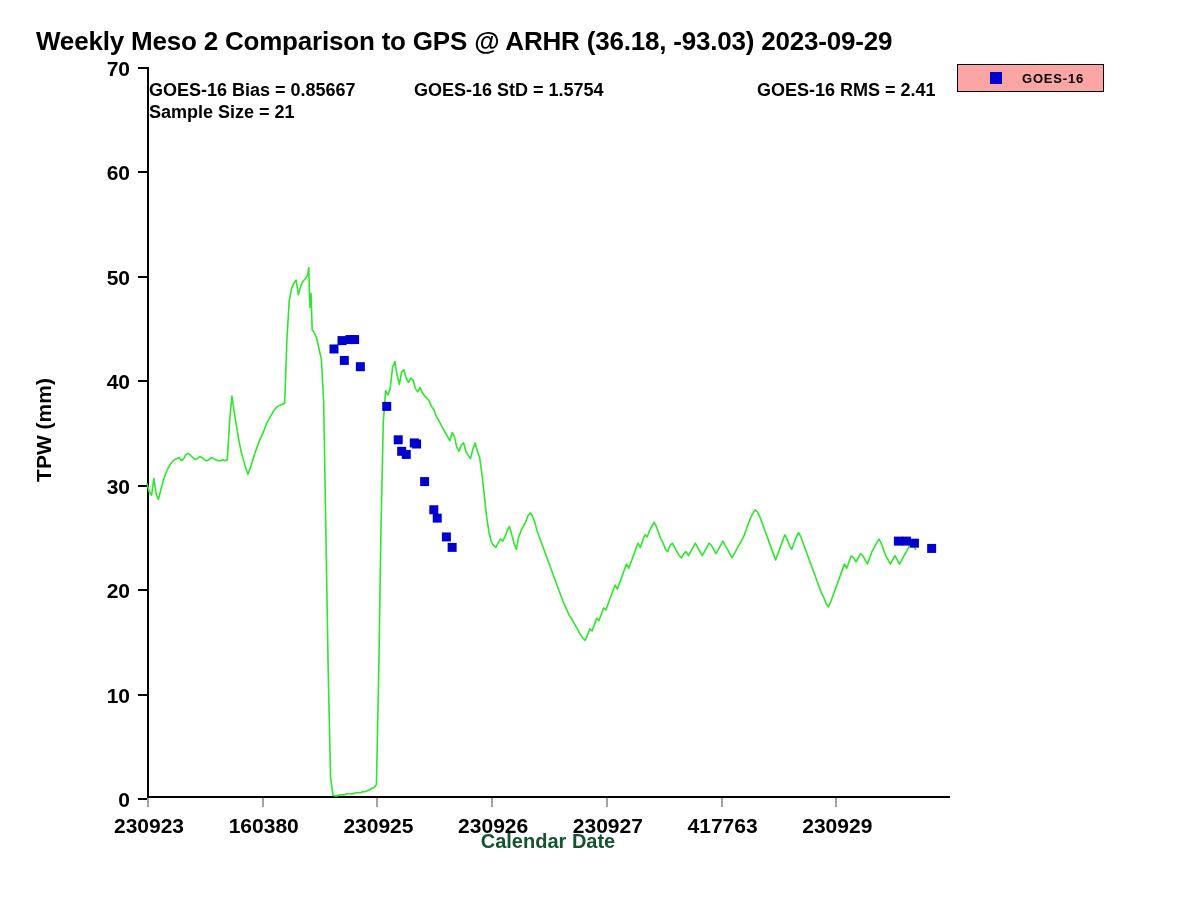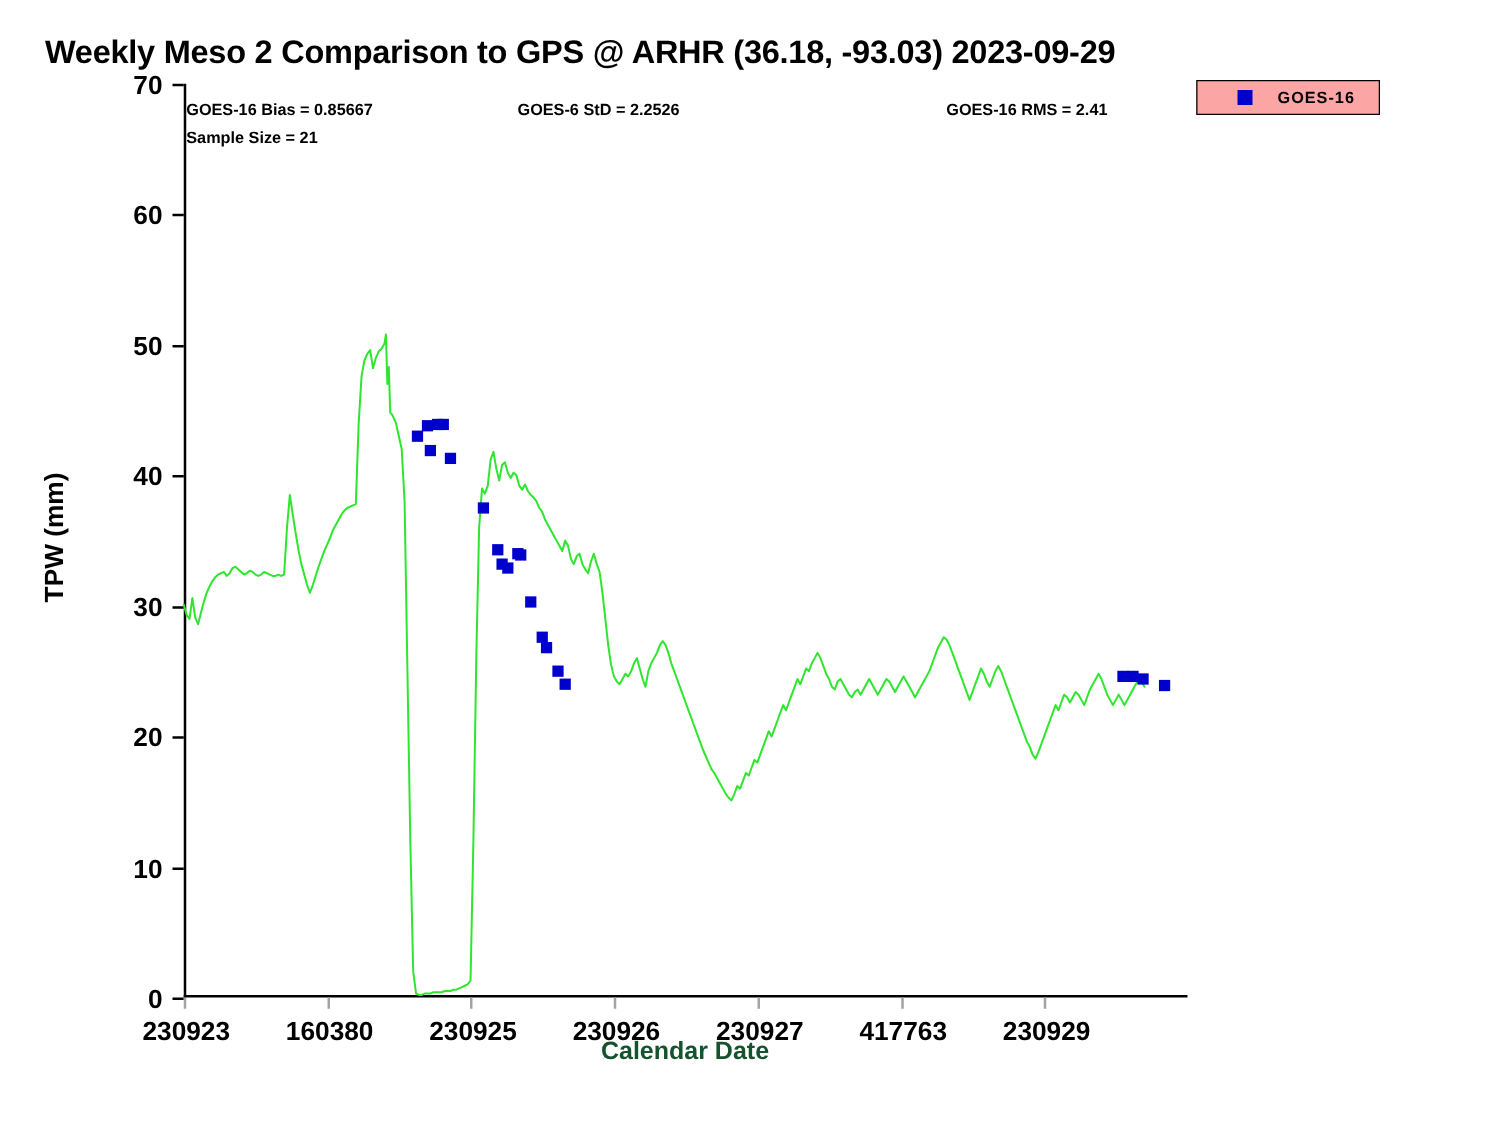--- a/index.html
+++ b/index.html
@@ -92,21 +92,21 @@
     transform:translateX(-50%);
     font-size:20px;
     font-weight:bold;
     color:#14532d;
     white-space:nowrap;
   }
 
   
   .annot{
     position:absolute;
-    font-size:13px;
+    font-size:18px;
     font-weight:bold;
     color:#000;
     white-space:nowrap;
   }
 
   
   .legend{
     position:absolute;
     left:957px; top:64px;
     width:147px; height:28px;
@@ -141,21 +141,21 @@
 <body>
 
 <div id="root">
 
   <div class="title">Weekly Meso 2 Comparison to GPS @ ARHR (36.18, -93.03) 2023-09-29</div>
 
   <div class="ylabel">TPW (mm)</div>
   <div class="xlabel">Calendar Date</div>
 
   <div class="annot" style="left:149px; top:80px;">GOES-16 Bias = 0.85667</div>
-  <div class="annot" style="left:414px; top:80px;">GOES-6 StD = 2.2526</div>
+  <div class="annot" style="left:414px; top:80px;">GOES-16 StD = 1.5754</div>
   <div class="annot" style="left:757px; top:80px;">GOES-16 RMS = 2.41</div>
   <div class="annot" style="left:149px; top:102px;">Sample Size = 21</div>
 
   <div class="legend">
     <div class="legend-row">
       <span class="legend-swatch"></span>
       <span class="legend-text">GOES-16</span>
     </div>
   </div>
 

